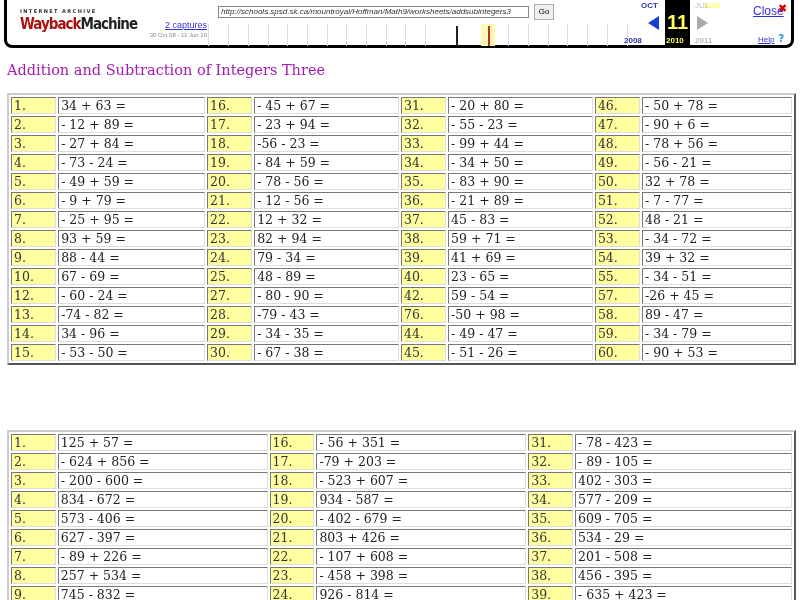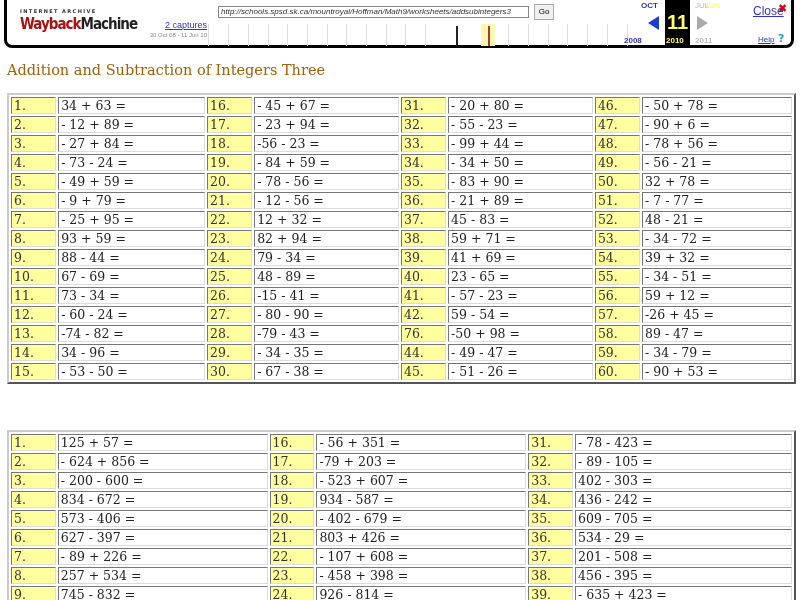--- a/index.html
+++ b/index.html
@@ -24,21 +24,21 @@
   #wb-timeline .cur { position:absolute; top:2px; width:2px; height:20px; background:#a33; }
   .wb-month { position:absolute; font-family:"Liberation Sans", sans-serif; font-size:8px; font-weight:bold; }
   #wb-cur { position:absolute; left:665px; top:0; width:25px; height:46px; background:#000; }
   #wb-close { position:absolute; left:753px; top:4px; font-family:"Liberation Sans", sans-serif; font-size:12px; color:#33c; text-decoration:underline; }
   #wb-close-x { position:absolute; left:778px; top:2px; font-family:"DejaVu Sans", sans-serif; font-size:11px; color:#d00; font-weight:bold; }
   #wb-help { position:absolute; left:758px; top:35px; font-family:"Liberation Sans", sans-serif; font-size:8px; color:#33c; text-decoration:underline; }
   #wb-help-q { position:absolute; left:778px; top:32px; font-family:"DejaVu Sans", sans-serif; font-size:11px; color:#39c; font-weight:bold; }
   #wb-prev { position:absolute; left:648px; top:16px; width:0; height:0; border-top:7px solid transparent; border-bottom:7px solid transparent; border-right:11px solid #1a3fd0; }
   #wb-next { position:absolute; left:697px; top:16px; width:0; height:0; border-top:7px solid transparent; border-bottom:7px solid transparent; border-left:11px solid #aaa; }
 
-  #title { position:absolute; left:7px; top:62px; font-size:14.5px; color:#a16207; font-family:"DejaVu Serif", serif; }
+  #title { position:absolute; left:7px; top:62px; font-size:14.5px; color:#a21caf; font-family:"DejaVu Serif", serif; }
 
   table.ws { position:absolute; border-collapse:separate; border-spacing:2px; background:#fff; border:2px solid; border-color:#ccc #555 #555 #ccc; font-family:"DejaVu Serif", serif; font-size:12.5px; color:#222; }
   table.ws td { height:15px; padding:0 2px; border:1px solid; border-color:#777 #ddd #ddd #777; line-height:15px; white-space:nowrap; overflow:hidden; }
   table.ws td.num { background:#ffffa0; color:#333; }
   table.ws td.expr { background:#fff; }
   #t1 { left:7px; top:93px; width:789px; }
   #t2 { left:7px; top:430px; width:789px; }
 </style>
 </head>
 <body>
@@ -209,30 +209,20 @@
         <td class="num">10.</td>
         <td class="expr">67 - 69 =</td>
         <td class="num">25.</td>
         <td class="expr">48 - 89 =</td>
         <td class="num">40.</td>
         <td class="expr">23 - 65 =</td>
         <td class="num">55.</td>
         <td class="expr">- 34 - 51 =</td>
       </tr>
       <tr>
-        <td class="num">11.</td>
-        <td class="expr">73 - 34 =</td>
-        <td class="num">26.</td>
-        <td class="expr">-15 - 41 =</td>
-        <td class="num">41.</td>
-        <td class="expr">- 57 - 23 =</td>
-        <td class="num">56.</td>
-        <td class="expr">59 + 12 =</td>
-      </tr>
-      <tr>
         <td class="num">12.</td>
         <td class="expr">- 60 - 24 =</td>
         <td class="num">27.</td>
         <td class="expr">- 80 - 90 =</td>
         <td class="num">42.</td>
         <td class="expr">59 - 54 =</td>
         <td class="num">57.</td>
         <td class="expr">-26 + 45 =</td>
       </tr>
       <tr>
@@ -301,21 +291,21 @@
         <td class="expr">- 523 + 607 =</td>
         <td class="num">33.</td>
         <td class="expr">402 - 303 =</td>
       </tr>
       <tr>
         <td class="num">4.</td>
         <td class="expr">834 - 672 =</td>
         <td class="num">19.</td>
         <td class="expr">934 - 587 =</td>
         <td class="num">34.</td>
-        <td class="expr">436 - 242 =</td>
+        <td class="expr">577 - 209 =</td>
       </tr>
       <tr>
         <td class="num">5.</td>
         <td class="expr">573 - 406 =</td>
         <td class="num">20.</td>
         <td class="expr">- 402 - 679 =</td>
         <td class="num">35.</td>
         <td class="expr">609 - 705 =</td>
       </tr>
       <tr>

